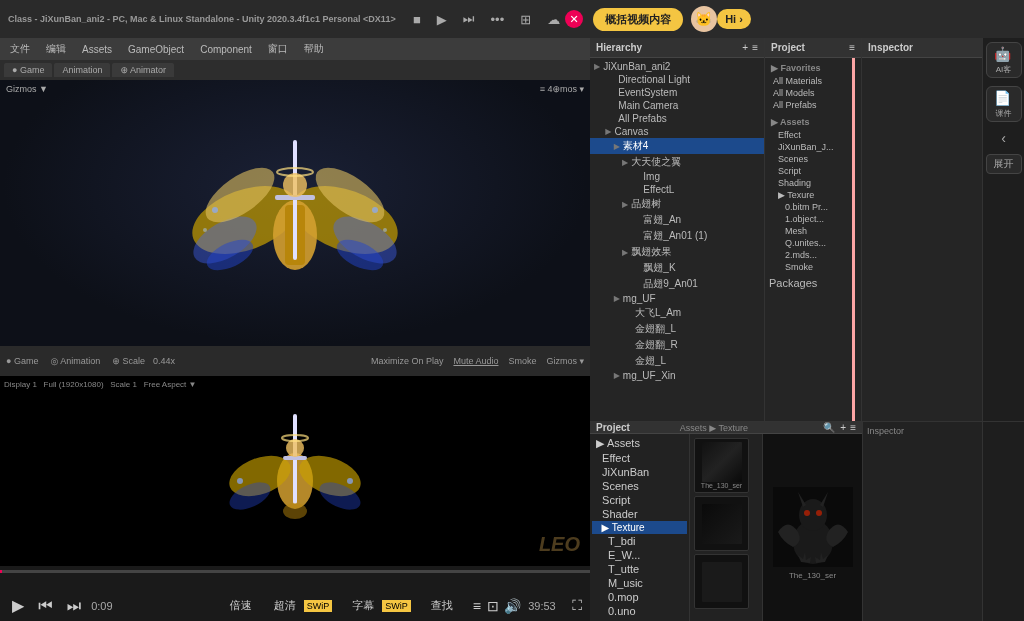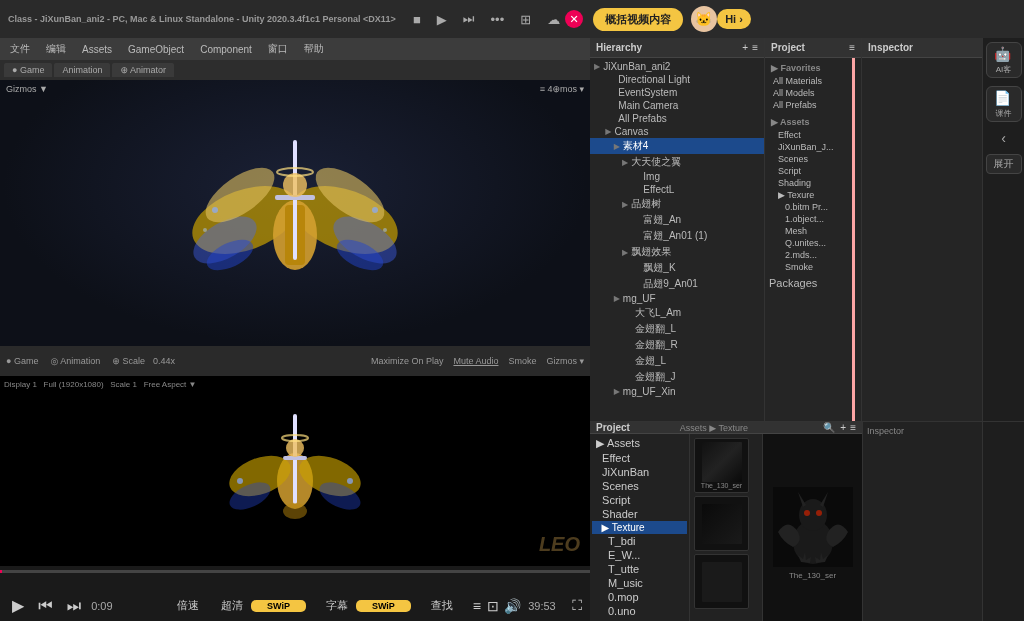--- a/index.html
+++ b/index.html
@@ -236,24 +236,24 @@
     }
     .spacer { flex: 1; }
     .ctrl-label {
       font-size: 11px;
       color: #ccc;
       cursor: pointer;
     }
     .swip-tag {
       background: #f4c542;
       color: #000;
-      border-radius: 5px;
+      border-radius: 0;
       font-size: 9px;
-      font-weight: bold;
-      padding: 1px 16px;
+      font-weight: normal;
+      padding: 1px 3px;
       margin-left: 2px;
     }
     .ctrl-icon-btn {
       background: none;
       border: none;
       color: #ccc;
       font-size: 14px;
       cursor: pointer;
     }
 
@@ -658,21 +658,20 @@
             <div class="tree-item">&nbsp;&nbsp;&nbsp;&nbsp;&nbsp;&nbsp;&nbsp;&nbsp;&nbsp;&nbsp;&nbsp;&nbsp;<span style="display:inline-block;width:10px;"></span>富翅_An</div>
             <div class="tree-item">&nbsp;&nbsp;&nbsp;&nbsp;&nbsp;&nbsp;&nbsp;&nbsp;&nbsp;&nbsp;&nbsp;&nbsp;<span style="display:inline-block;width:10px;"></span>富翅_An01 (1)</div>
             <div class="tree-item">&nbsp;&nbsp;&nbsp;&nbsp;&nbsp;&nbsp;&nbsp;&nbsp;&nbsp;<span class="tree-arrow">▶ </span>飘翅效果</div>
             <div class="tree-item">&nbsp;&nbsp;&nbsp;&nbsp;&nbsp;&nbsp;&nbsp;&nbsp;&nbsp;&nbsp;&nbsp;&nbsp;<span style="display:inline-block;width:10px;"></span>飘翅_K</div>
             <div class="tree-item">&nbsp;&nbsp;&nbsp;&nbsp;&nbsp;&nbsp;&nbsp;&nbsp;&nbsp;&nbsp;&nbsp;&nbsp;<span style="display:inline-block;width:10px;"></span>品翅9_An01</div>
             <div class="tree-item">&nbsp;&nbsp;&nbsp;&nbsp;&nbsp;&nbsp;<span class="tree-arrow">▶ </span>mg_UF</div>
             <div class="tree-item">&nbsp;&nbsp;&nbsp;&nbsp;&nbsp;&nbsp;&nbsp;&nbsp;&nbsp;<span style="display:inline-block;width:10px;"></span>大飞L_Am</div>
             <div class="tree-item">&nbsp;&nbsp;&nbsp;&nbsp;&nbsp;&nbsp;&nbsp;&nbsp;&nbsp;<span style="display:inline-block;width:10px;"></span>金翅翻_L</div>
             <div class="tree-item">&nbsp;&nbsp;&nbsp;&nbsp;&nbsp;&nbsp;&nbsp;&nbsp;&nbsp;<span style="display:inline-block;width:10px;"></span>金翅翻_R</div>
             <div class="tree-item">&nbsp;&nbsp;&nbsp;&nbsp;&nbsp;&nbsp;&nbsp;&nbsp;&nbsp;<span style="display:inline-block;width:10px;"></span>金翅_L</div>
-            <div class="tree-item">&nbsp;&nbsp;&nbsp;&nbsp;&nbsp;&nbsp;&nbsp;&nbsp;&nbsp;<span style="display:inline-block;width:10px;"></span>金翅翻_J</div>
             <div class="tree-item">&nbsp;&nbsp;&nbsp;&nbsp;&nbsp;&nbsp;<span class="tree-arrow">▶ </span>mg_UF_Xin</div>
           </div>
       </div>
 
       <div id="project">
         <div class="panel-header">
           <span class="panel-title">Project</span>
           <span style="cursor:pointer;">≡</span>
         </div>
         <div style="display:flex;flex:1;min-height:0;">

